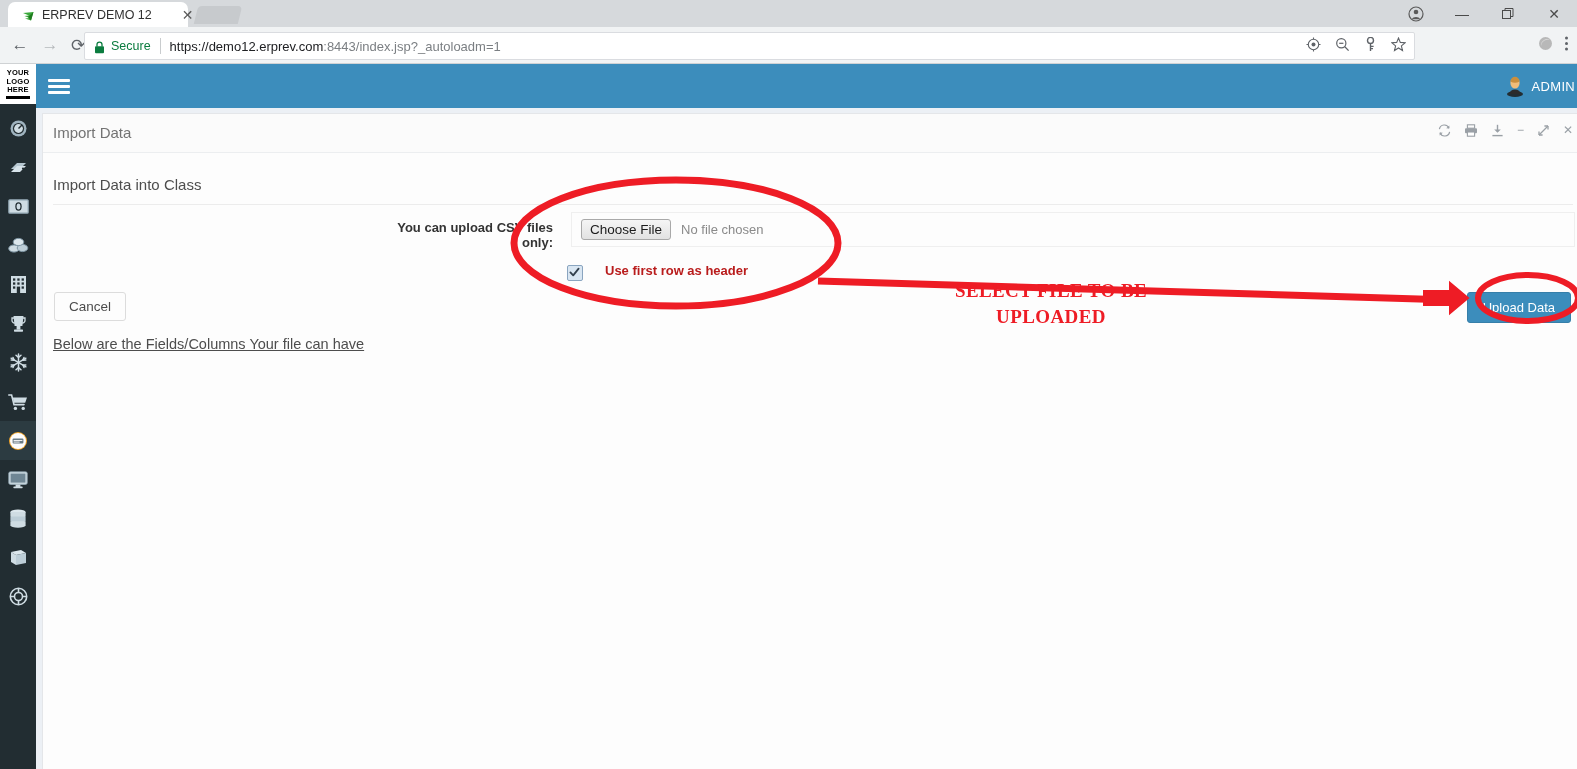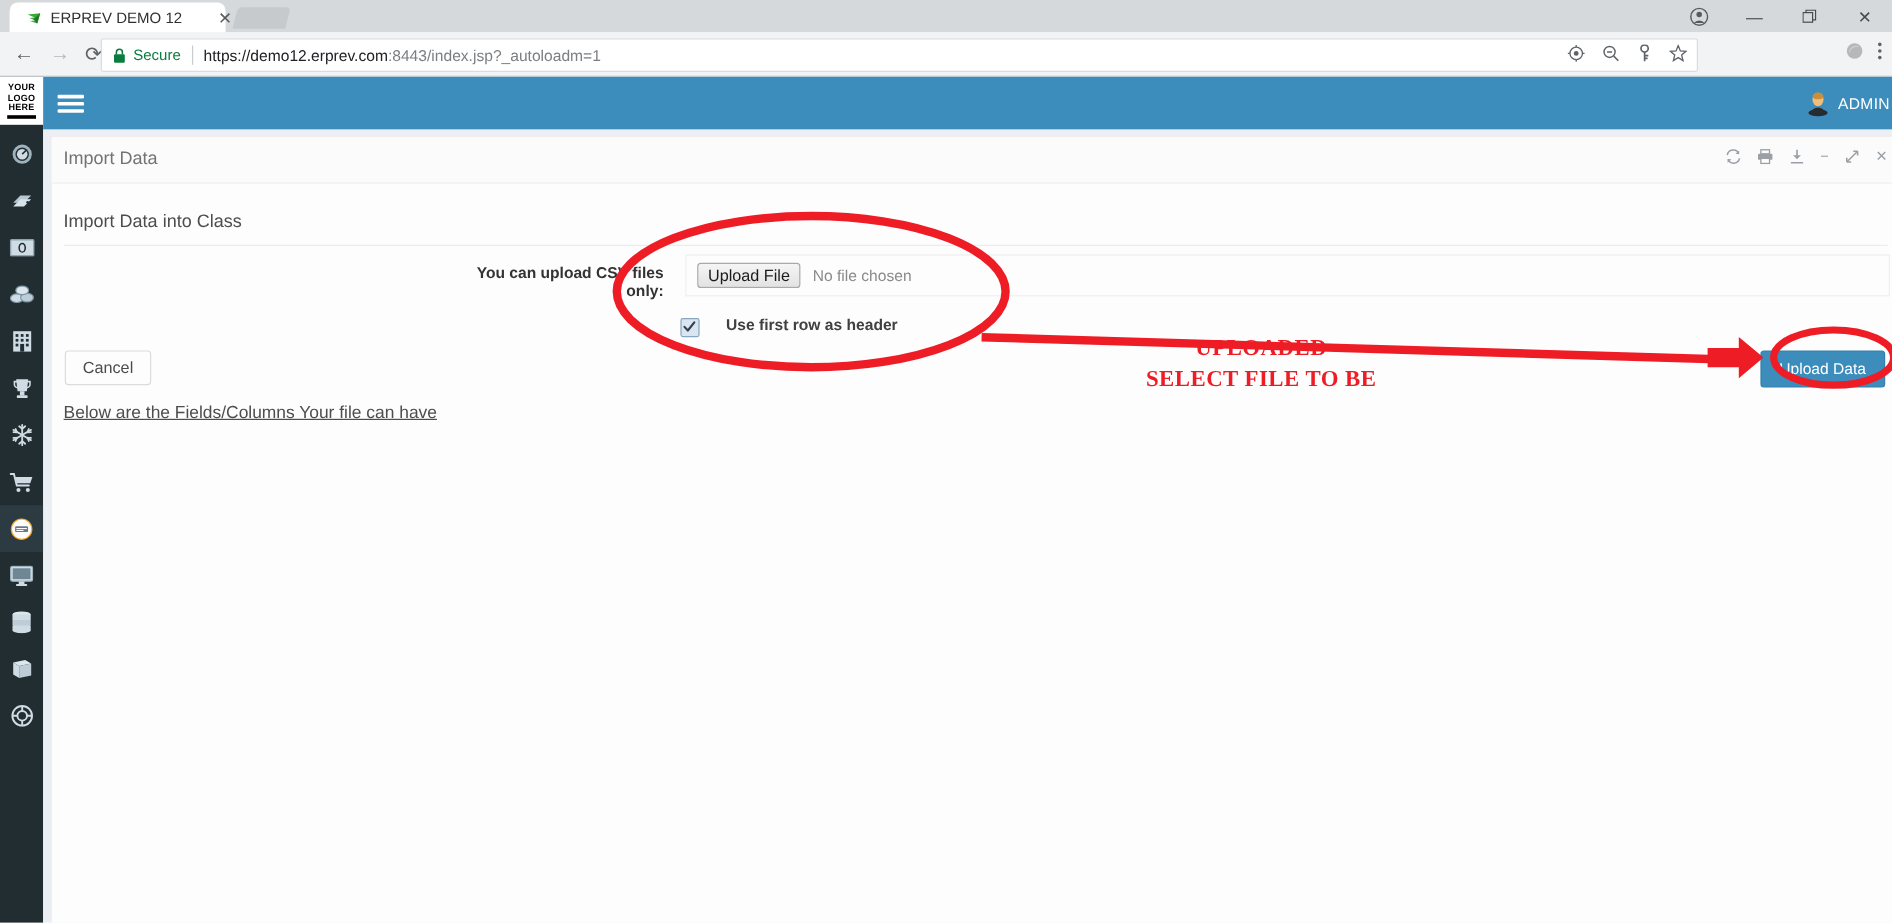--- a/index.html
+++ b/index.html
@@ -81,21 +81,21 @@
      background:#fdfdfd;border:1px solid #efefef;display:flex;align-items:center;}
   .choose-btn{margin-left:9px;padding:2px 8px;font-size:13.5px;color:#1b1b1b;
      background:linear-gradient(#f5f5f5,#e2e2e2);border:1px solid #a9a9a9;border-radius:3px;
      cursor:pointer;font-family:"Liberation Sans",sans-serif;}
   .nofile{margin-left:10px;font-size:13px;color:#8a8a8a;text-align:right;}
 
   .checkrow{position:absolute;left:0;top:148px;width:100%;height:26px;}
   .chk{position:absolute;left:524px;top:3px;width:14px;height:14px;
      background:#d9e6f2;border:1px solid #8aa5c0;border-radius:2px;cursor:pointer;}
   .chk svg{position:absolute;left:1px;top:1px;}
-  .chklabel{position:absolute;left:562px;top:1px;font-size:13px;font-weight:bold;color:#404040;}
+  .chklabel{position:absolute;left:562px;top:1px;font-size:13px;font-weight:bold;color:#b91c1c;}
 
   .cancel-btn{position:absolute;left:11px;top:178px;padding:6px 14px;font-size:13.5px;
      color:#4c4c4c;background:#fdfdfd;border:1px solid #dcdcdc;border-radius:3px;cursor:pointer;
      font-family:"Liberation Sans",sans-serif;}
   .upload-btn{position:absolute;right:10px;top:178px;padding:7px 15px;font-size:13px;color:#fff;
      background:#3c8dbc;border:1px solid #367fa9;border-radius:3px;cursor:pointer;
      font-family:"Liberation Sans",sans-serif;}
 
   .below-title{position:absolute;left:10px;top:222px;font-size:14.5px;color:#4d4d4d;text-decoration:underline;}
   .tbl{position:absolute;left:10px;top:248px;width:1520px;border-collapse:collapse;
@@ -414,21 +414,21 @@
           <span class="ptool">✕</span>
         </div>
       </div>
 
       <div class="section-title">Import Data into Class</div>
       <div class="hr1"></div>
 
       <div class="formrow">
         <div class="flabel">You can upload CSV files only:</div>
         <div class="fileinput">
-          <button class="choose-btn">Upload File</button>
+          <button class="choose-btn">Choose File</button>
           <span class="nofile">No file chosen</span>
         </div>
       </div>
 
       <div class="checkrow">
         <span class="chk">
           <svg width="11" height="11" viewBox="0 0 11 11">
               <path d="M1.4 5.4 L4.2 8.4 L9.6 1.6" fill="none" stroke="#33404d" stroke-width="1.8" stroke-linecap="round" stroke-linejoin="round"></path>
             </svg>
         </span>
@@ -445,17 +445,17 @@
   </div>
 
   <svg class="overlay" viewBox="0 0 1577 769">
     <ellipse cx="676" cy="243" rx="162" ry="63" fill="none" stroke="#ee1c25" stroke-width="7"></ellipse>
     <path d="M818 281 L1452 300" fill="none" stroke="#ee1c25" stroke-width="7"></path>
     <path d="M1424 291 L1450 291 L1450 283 L1468 298 L1450 313 L1450 305 L1424 305 Z" fill="#ee1c25" stroke="#ee1c25" stroke-width="2"></path>
     <ellipse cx="1528" cy="298" rx="50" ry="23" fill="none" stroke="#ee1c25" stroke-width="6"></ellipse>
   </svg>
 
   <div class="anno-text" style="left:945px;top:278px;width:212px;">
+    <div>SELECT FILE TO BE</div>
     <div>UPLOADED</div>
-    <div>SELECT FILE TO BE</div>
   </div>
 
 </div>
 
 </body></html>

